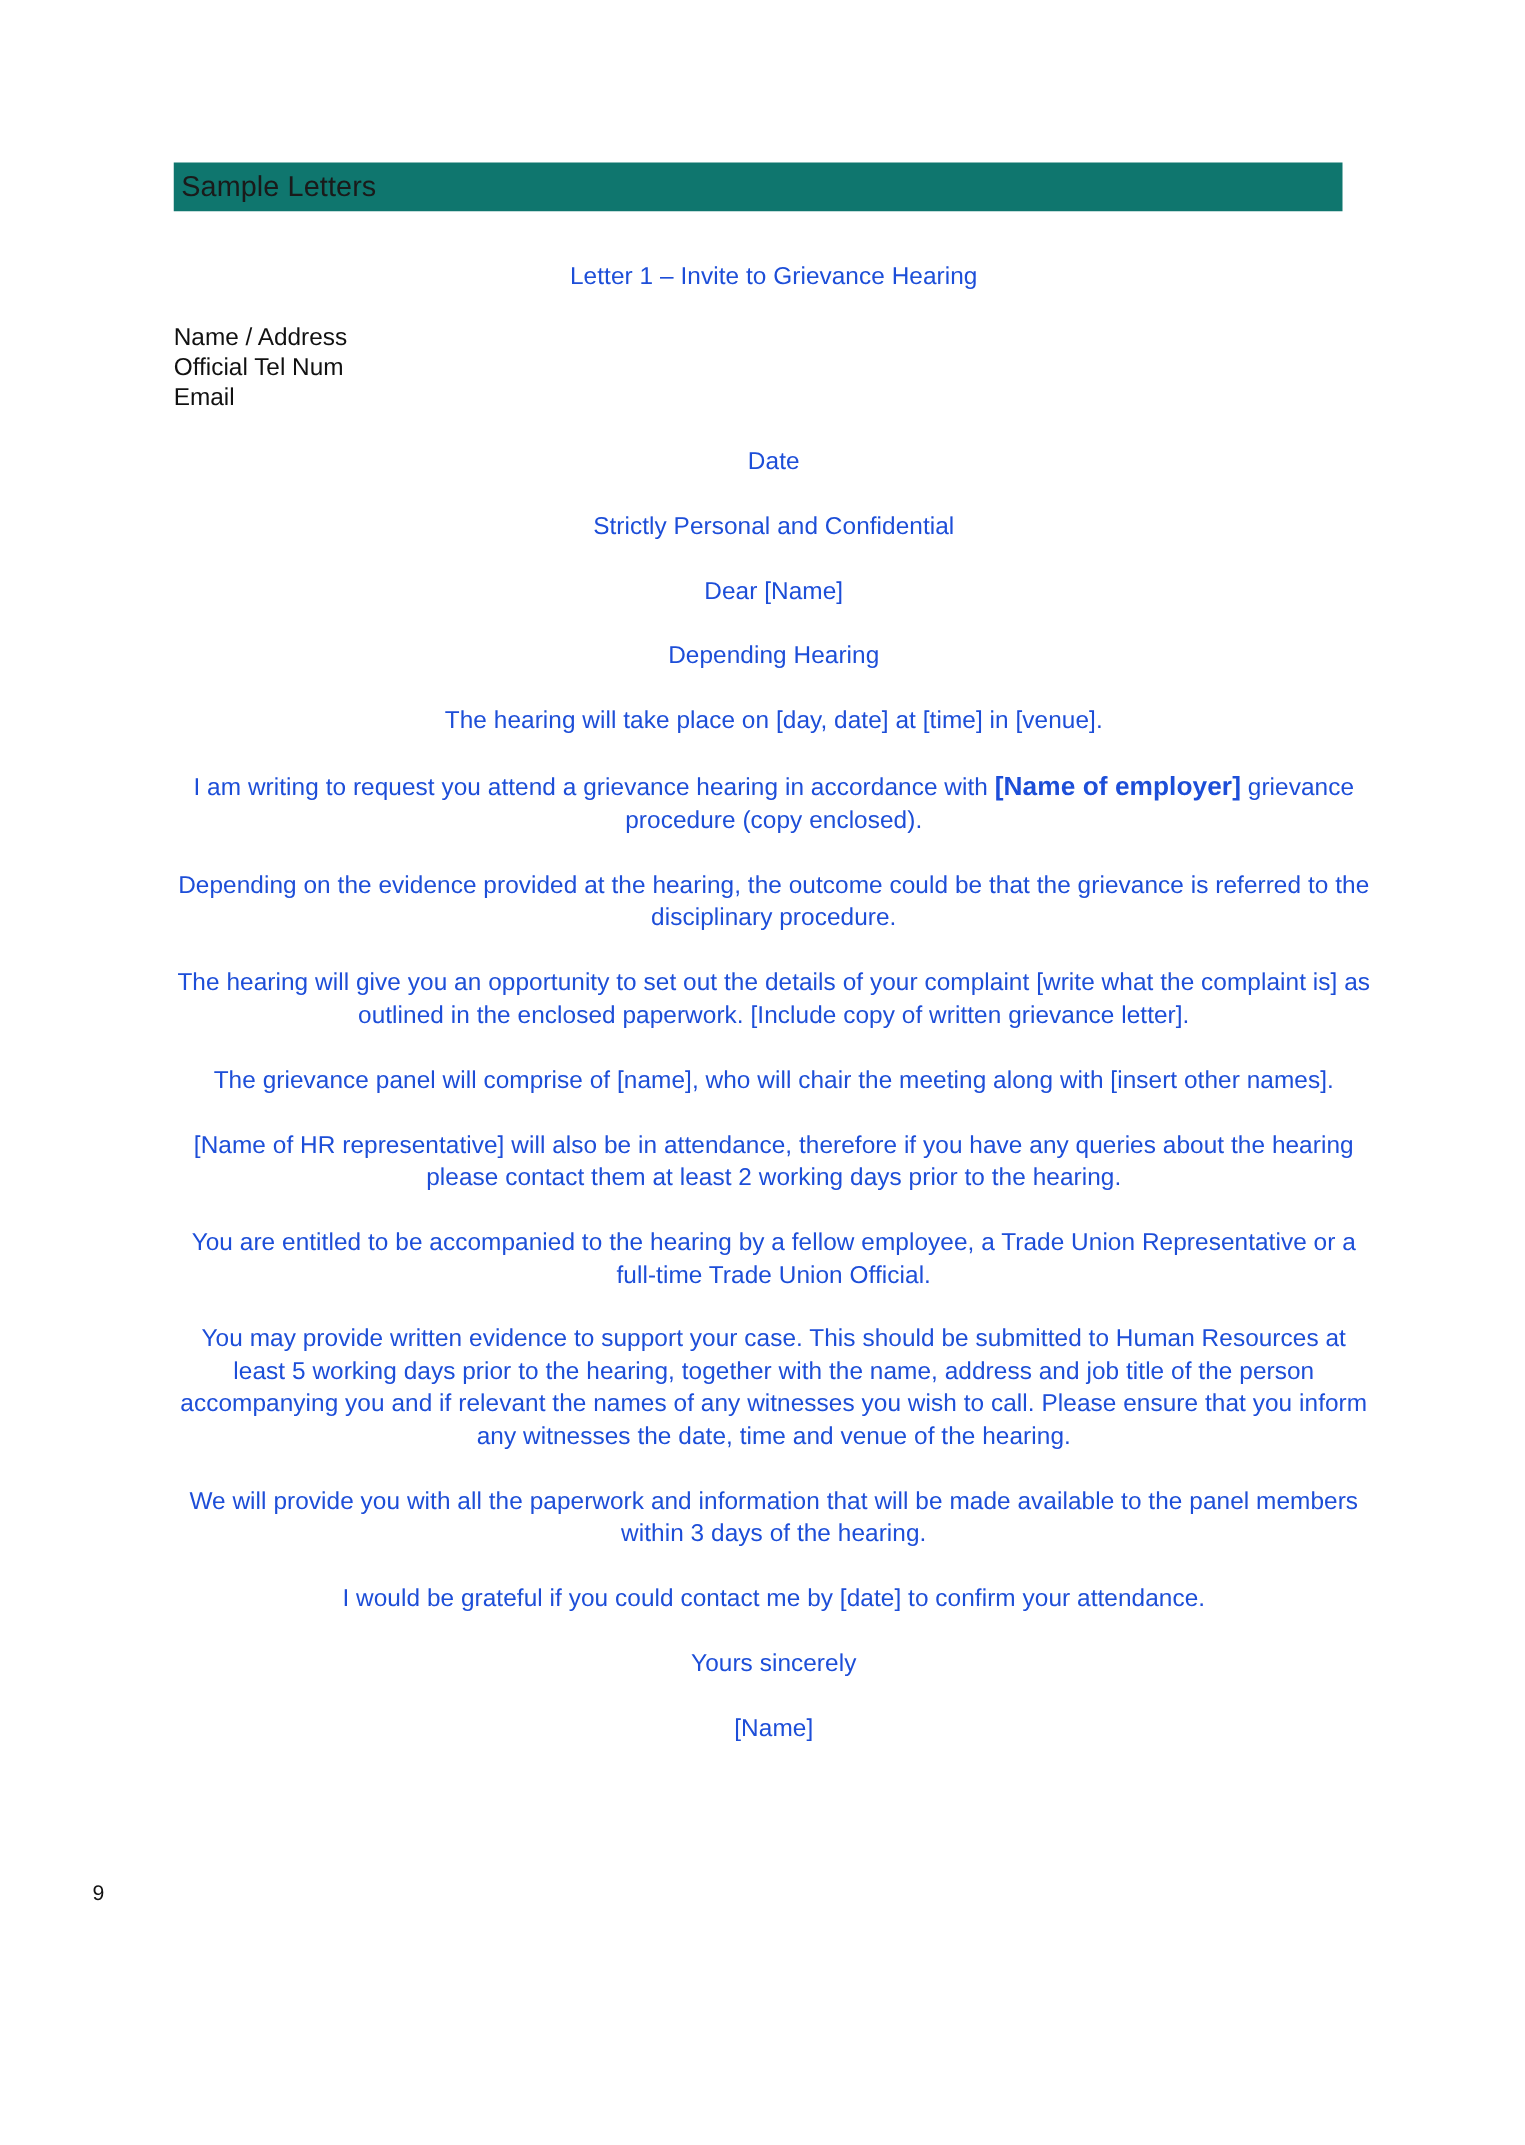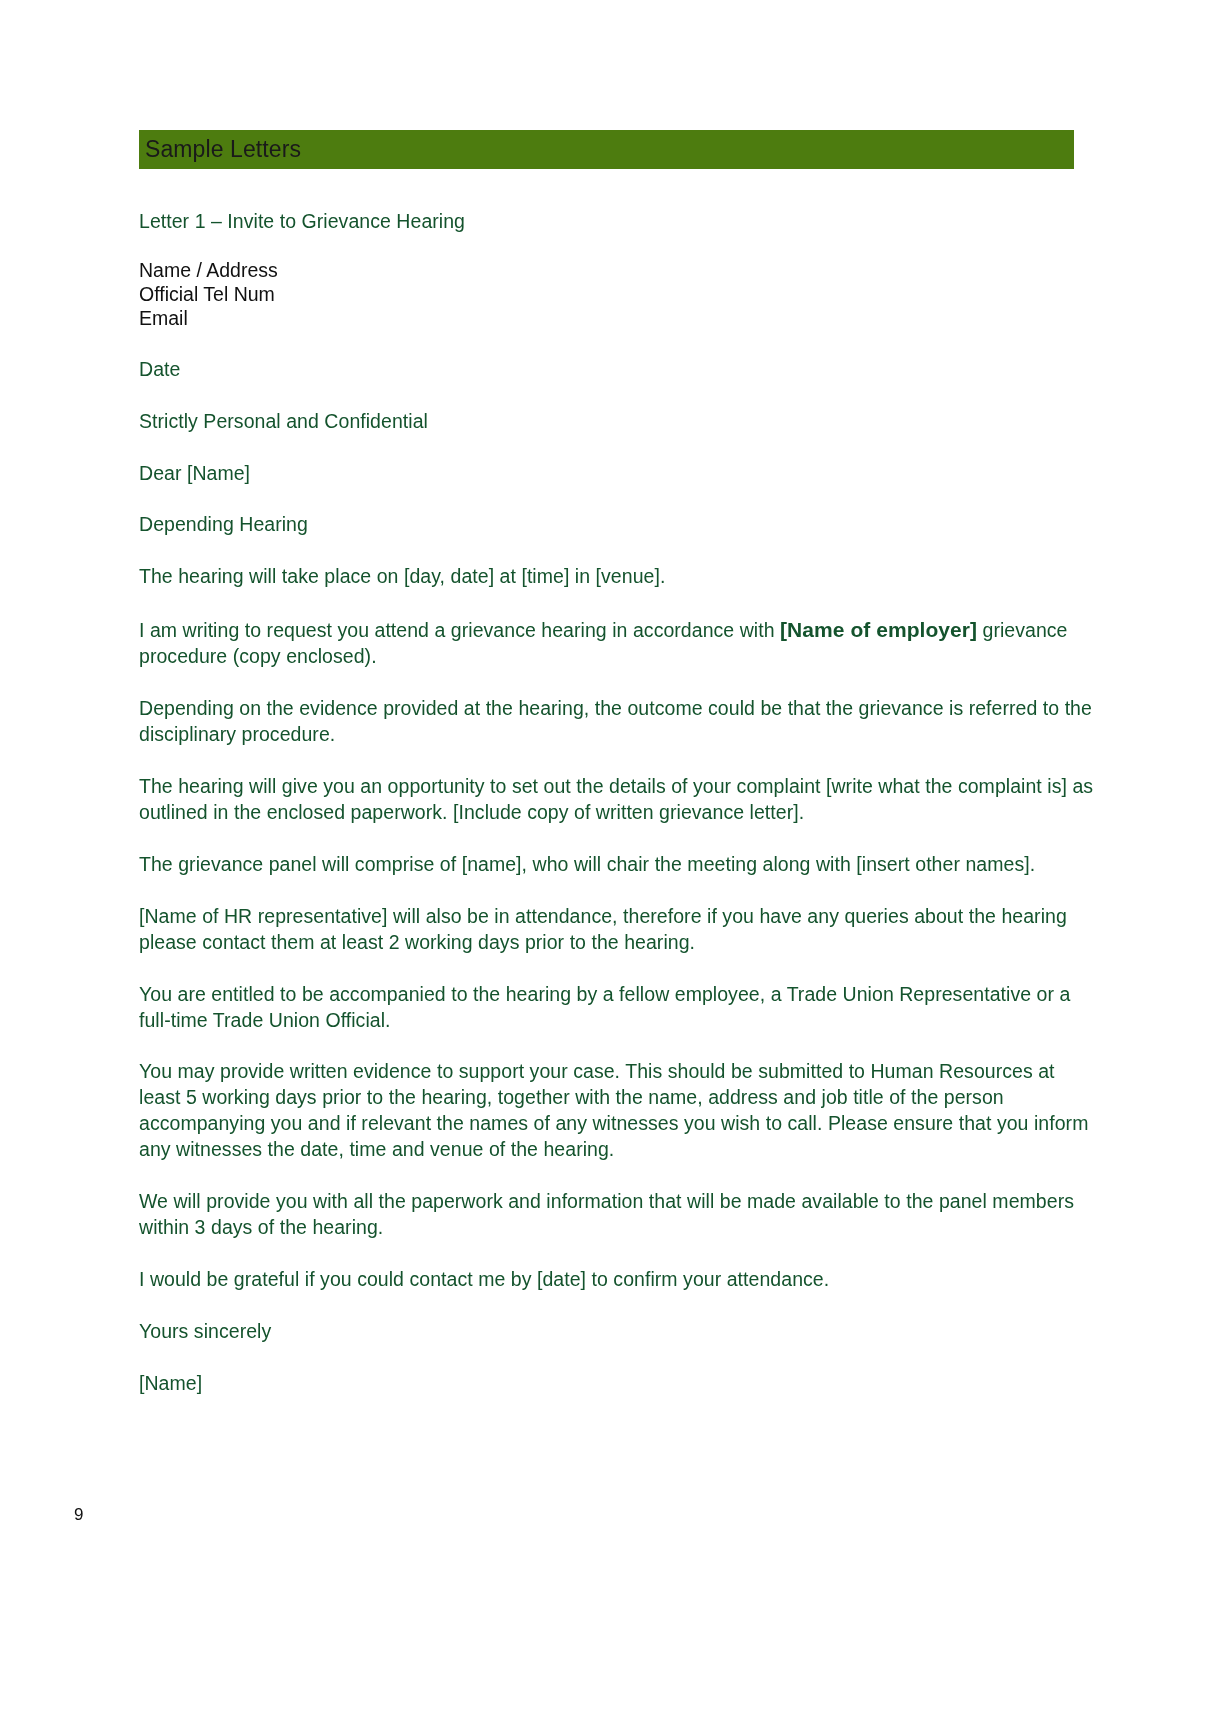--- a/index.html
+++ b/index.html
@@ -25,40 +25,40 @@
     background: #ffffff;
     overflow: hidden;
   }
   .content {
     position: absolute;
     left: 139px;
     top: 130px;
     width: 960px;
   }
   .banner {
-    background: #4d7c0f;
+    background: #0f766e;
     width: 935px;
     box-sizing: border-box;
     padding: 6px 0 7px 6px;
     margin-bottom: 40px;
   }
   .banner-title {
     font-size: 23px;
     line-height: 1.15;
     letter-spacing: 0.1px;
     font-weight: 400;
     color: #1a1a1a;
   }
   .para {
     font-size: 19.5px;
     line-height: 1.33;
     margin: 0 0 26px 0;
-    color: #14532d;
+    color: #1d4ed8;
     letter-spacing: 0.05px;
-    text-align: left;
+    text-align: center;
   }
   .addr-line {
     font-size: 19.5px;
     line-height: 1.22;
     margin: 0;
     color: #111111;
   }
   .addr-block {
     margin: 0 0 26px 0;
   }

